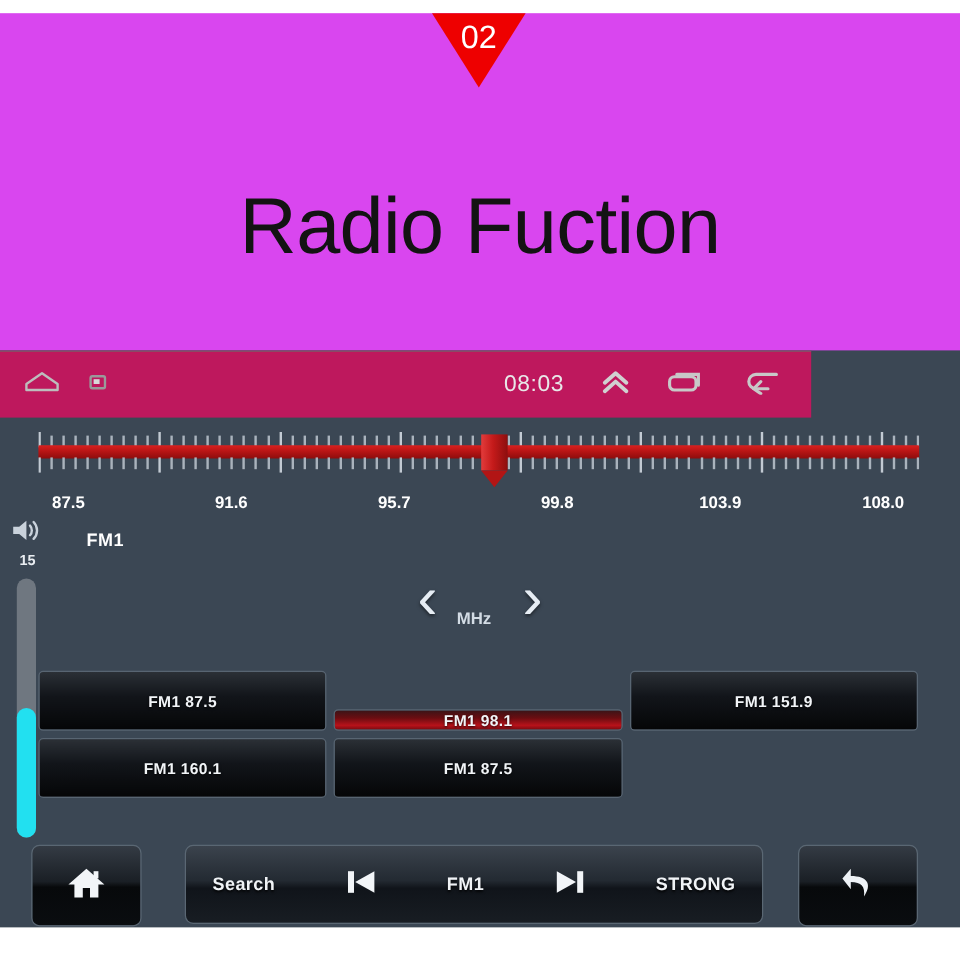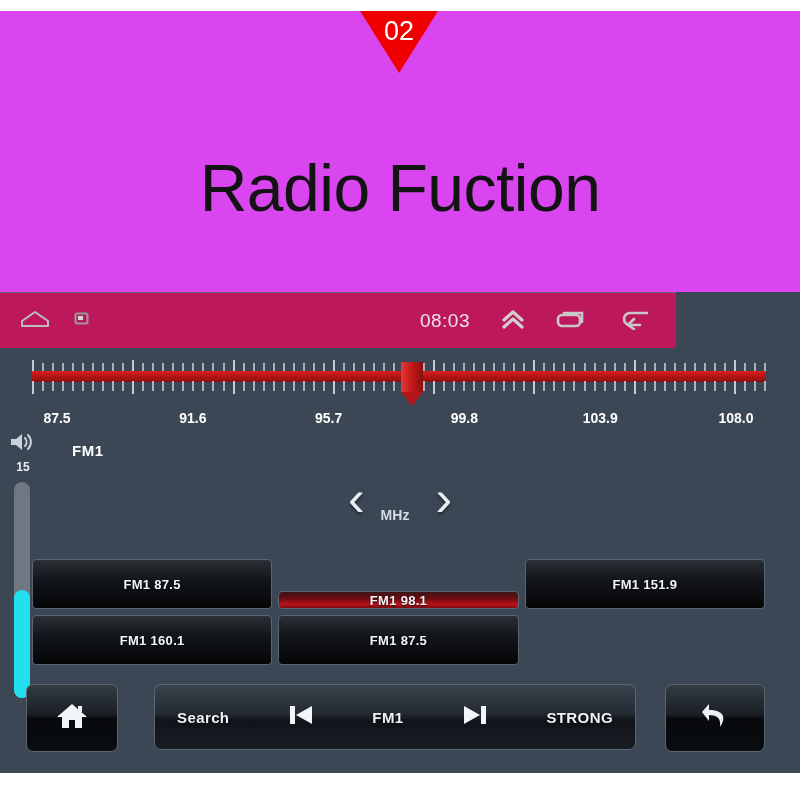--- a/index.html
+++ b/index.html
@@ -276,21 +276,21 @@
     font-size: 13px;
     font-family: "Liberation Sans", sans-serif;
     font-weight: bold;
     letter-spacing: 0.3px;
     text-shadow: 0 1px 2px rgba(0,0,0,0.8);
   }
 
   
   #bottombar {
     position: absolute;
-    left: 0; top: 384px;
+    left: 0; top: 404px;
     width: 772px; height: 89px;
   }
   .btn-dark {
     position: absolute;
     top: 8px;
     height: 66px;
     border: 1px solid #5a6773;
     border-radius: 7px;
     background: linear-gradient(to bottom, #343b44 0%, #1a1f25 45%, #07090b 52%, #0a0d10 100%);
     display: flex;

